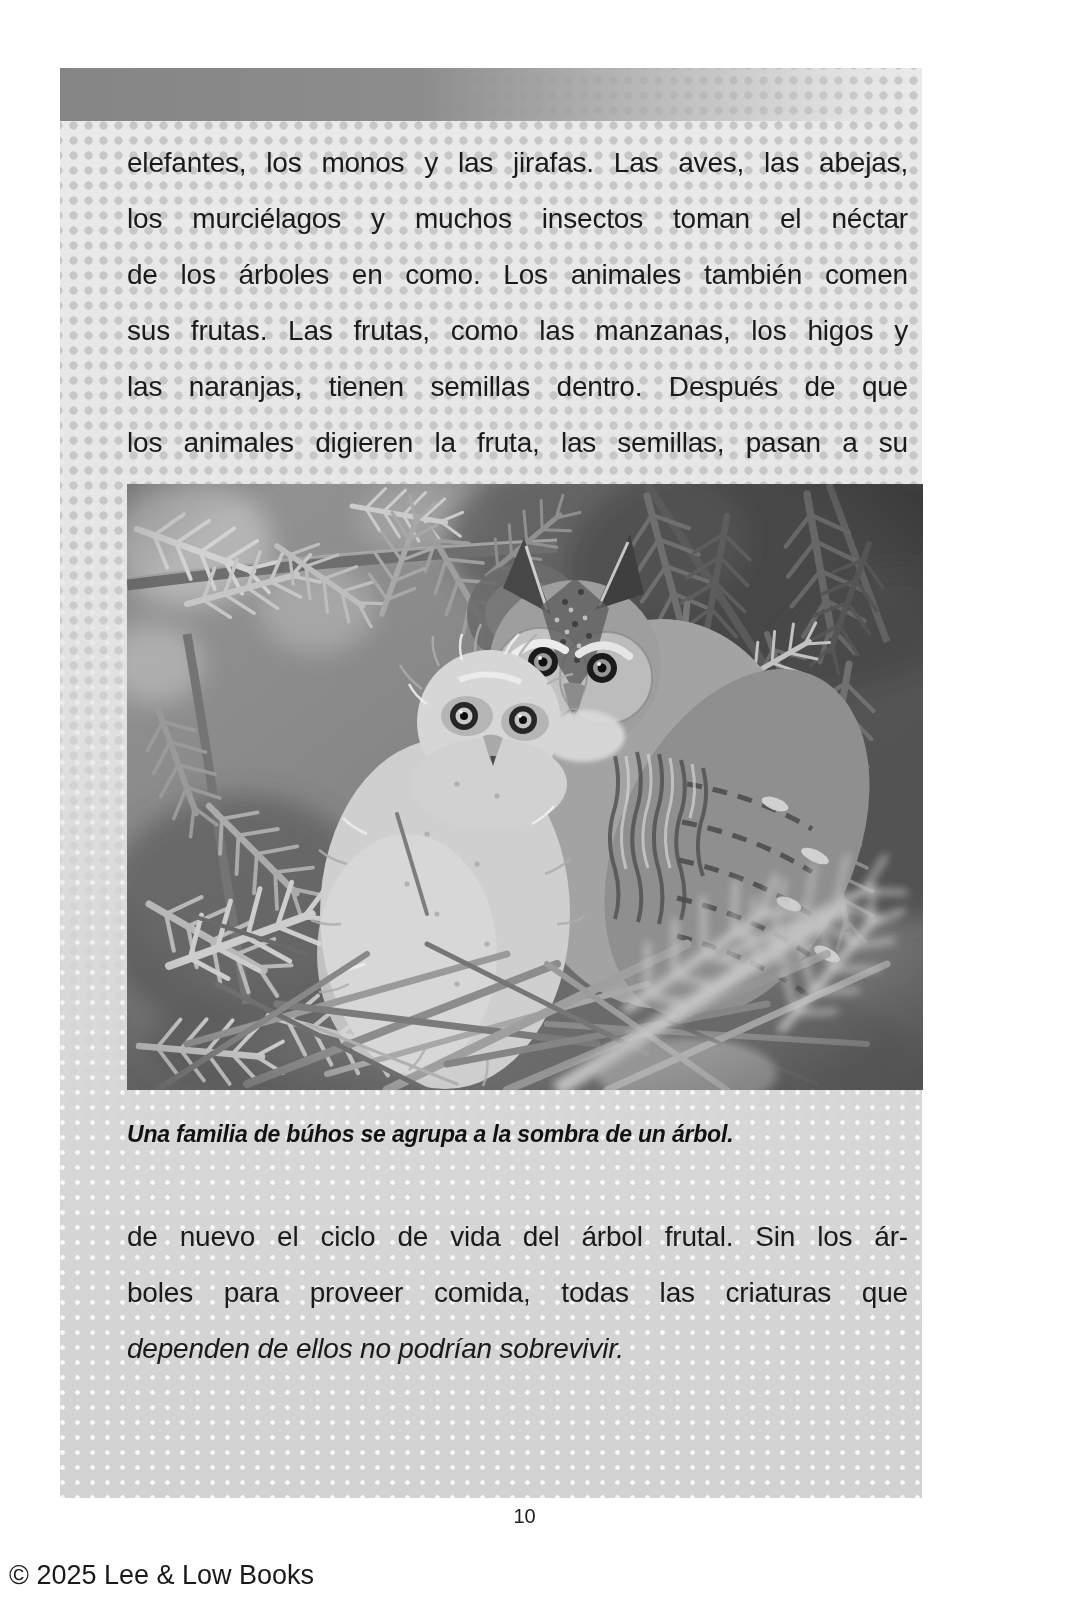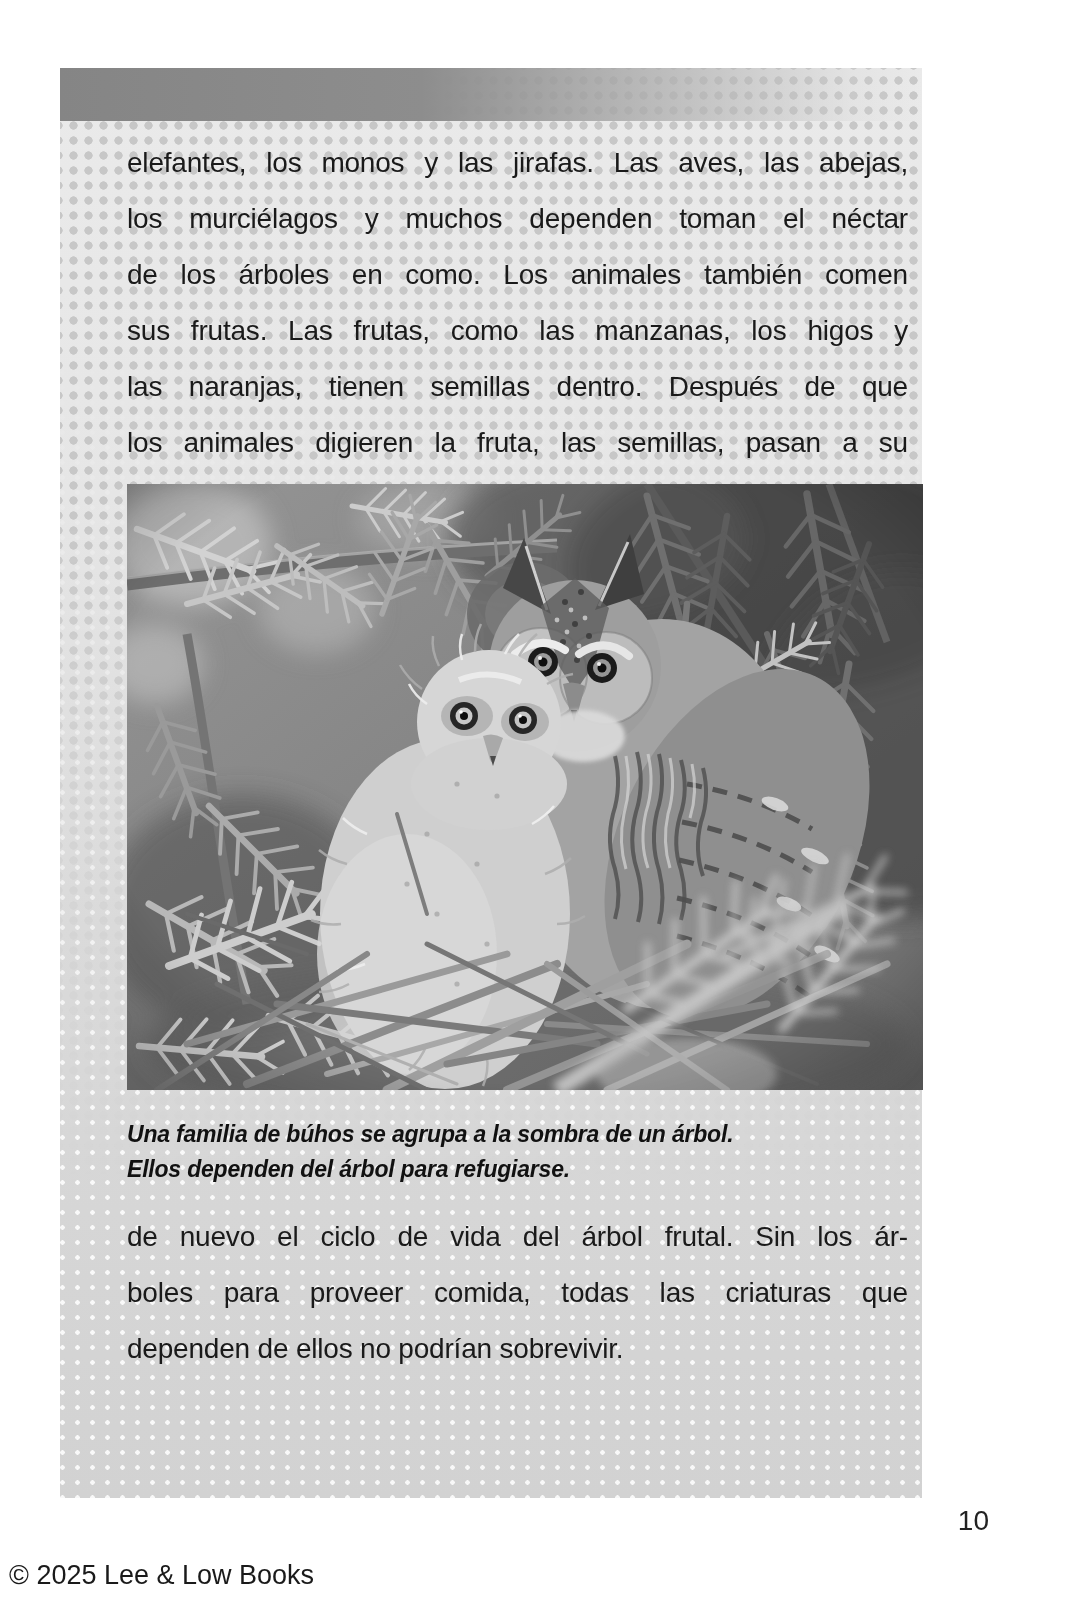--- a/index.html
+++ b/index.html
@@ -31,50 +31,50 @@
     position:absolute;left:0;top:0;width:100%;height:53px;z-index:2;
     background:linear-gradient(to right,#858585 0%,#8d8d8d 42%,rgba(178,178,178,.75) 72%,rgba(208,208,208,.25) 92%,rgba(214,214,214,0) 100%);
   }
   .content{position:absolute;inset:0;z-index:3;}
   .text-top{position:absolute;left:67px;top:67px;width:781px;}
   .text-bottom{position:absolute;left:67px;top:1141px;width:781px;}
   .bodyline{
     height:56px;line-height:56px;font-size:28px;letter-spacing:-0.2px;
     text-align:justify;text-align-last:justify;white-space:normal;overflow:hidden;color:#1a1a1a;
   }
-  .bodyline.lastline{text-align-last:left;}
+  .bodyline.lastline{text-align-last:left;font-style:italic;}
   .photo{
     position:absolute;left:67px;top:416px;width:796px;height:606px;overflow:hidden;background:#8a8a8a;
   }
   .photo svg{display:block;}
   .caption{position:absolute;left:67px;top:1049px;width:800px;font-style:italic;}
   .capline{font-size:23px;font-weight:bold;line-height:35px;color:#111;letter-spacing:-0.2px;}
   .page-number{
-    position:absolute;left:60px;top:1505px;width:929px;text-align:right;
-    font-size:28px;color:#222;
+    position:absolute;left:60px;top:1505px;width:929px;text-align:center;
+    font-size:20px;color:#222;
   }
   .copyright{
     position:absolute;left:9px;top:1560px;font-size:27px;color:#1a1a1a;letter-spacing:0;text-align:right;
   }
 </style>
 </head>
 <body>
 
 <div class="page">
 
   <div class="panel">
     <div class="dots-dark"></div>
     <div class="dots-white"></div>
     <div class="topbar"></div>
 
     <div class="content">
 
       <div class="text-top">
         <div class="bodyline">elefantes, los monos y las jirafas. Las aves, las abejas,</div>
-        <div class="bodyline">los murciélagos y muchos dependen toman el néctar</div>
+        <div class="bodyline">los murciélagos y muchos insectos toman el néctar</div>
         <div class="bodyline">de los árboles en como. Los animales también comen</div>
         <div class="bodyline">sus frutas. Las frutas, como las manzanas, los higos y</div>
         <div class="bodyline">las naranjas, tienen semillas dentro. Después de que</div>
         <div class="bodyline">los animales digieren la fruta, las semillas, pasan a su</div>
       </div>
 
       <div class="photo">
         <svg width="796" height="606" viewBox="0 0 796 606" xmlns="http://www.w3.org/2000/svg" aria-hidden="true">
           <defs>
             <linearGradient id="bg" x1="0" y1="0" x2="1" y2="1">
@@ -327,21 +327,20 @@
             <use href="#sprig" stroke="#cfcfcf" transform="translate(655,545) rotate(-50) scale(1.5)"></use>
             <ellipse cx="560" cy="590" rx="90" ry="36" fill="#bdbdbd" opacity="0.6"></ellipse>
           </g>
 
           <rect width="796" height="606" fill="url(#vg)"></rect>
         </svg>
       </div>
 
       <div class="caption">
         <div class="capline">Una familia de búhos se agrupa a la sombra de un árbol.</div>
-        <div class="capline">Ellos dependen del árbol para refugiarse.</div>
       </div>
 
       <div class="text-bottom">
         <div class="bodyline">de nuevo el ciclo de vida del árbol frutal. Sin los ár-</div>
         <div class="bodyline">boles para proveer comida, todas las criaturas que</div>
         <div class="bodyline lastline">dependen de ellos no podrían sobrevivir.</div>
       </div>
 
     </div>
   </div>

